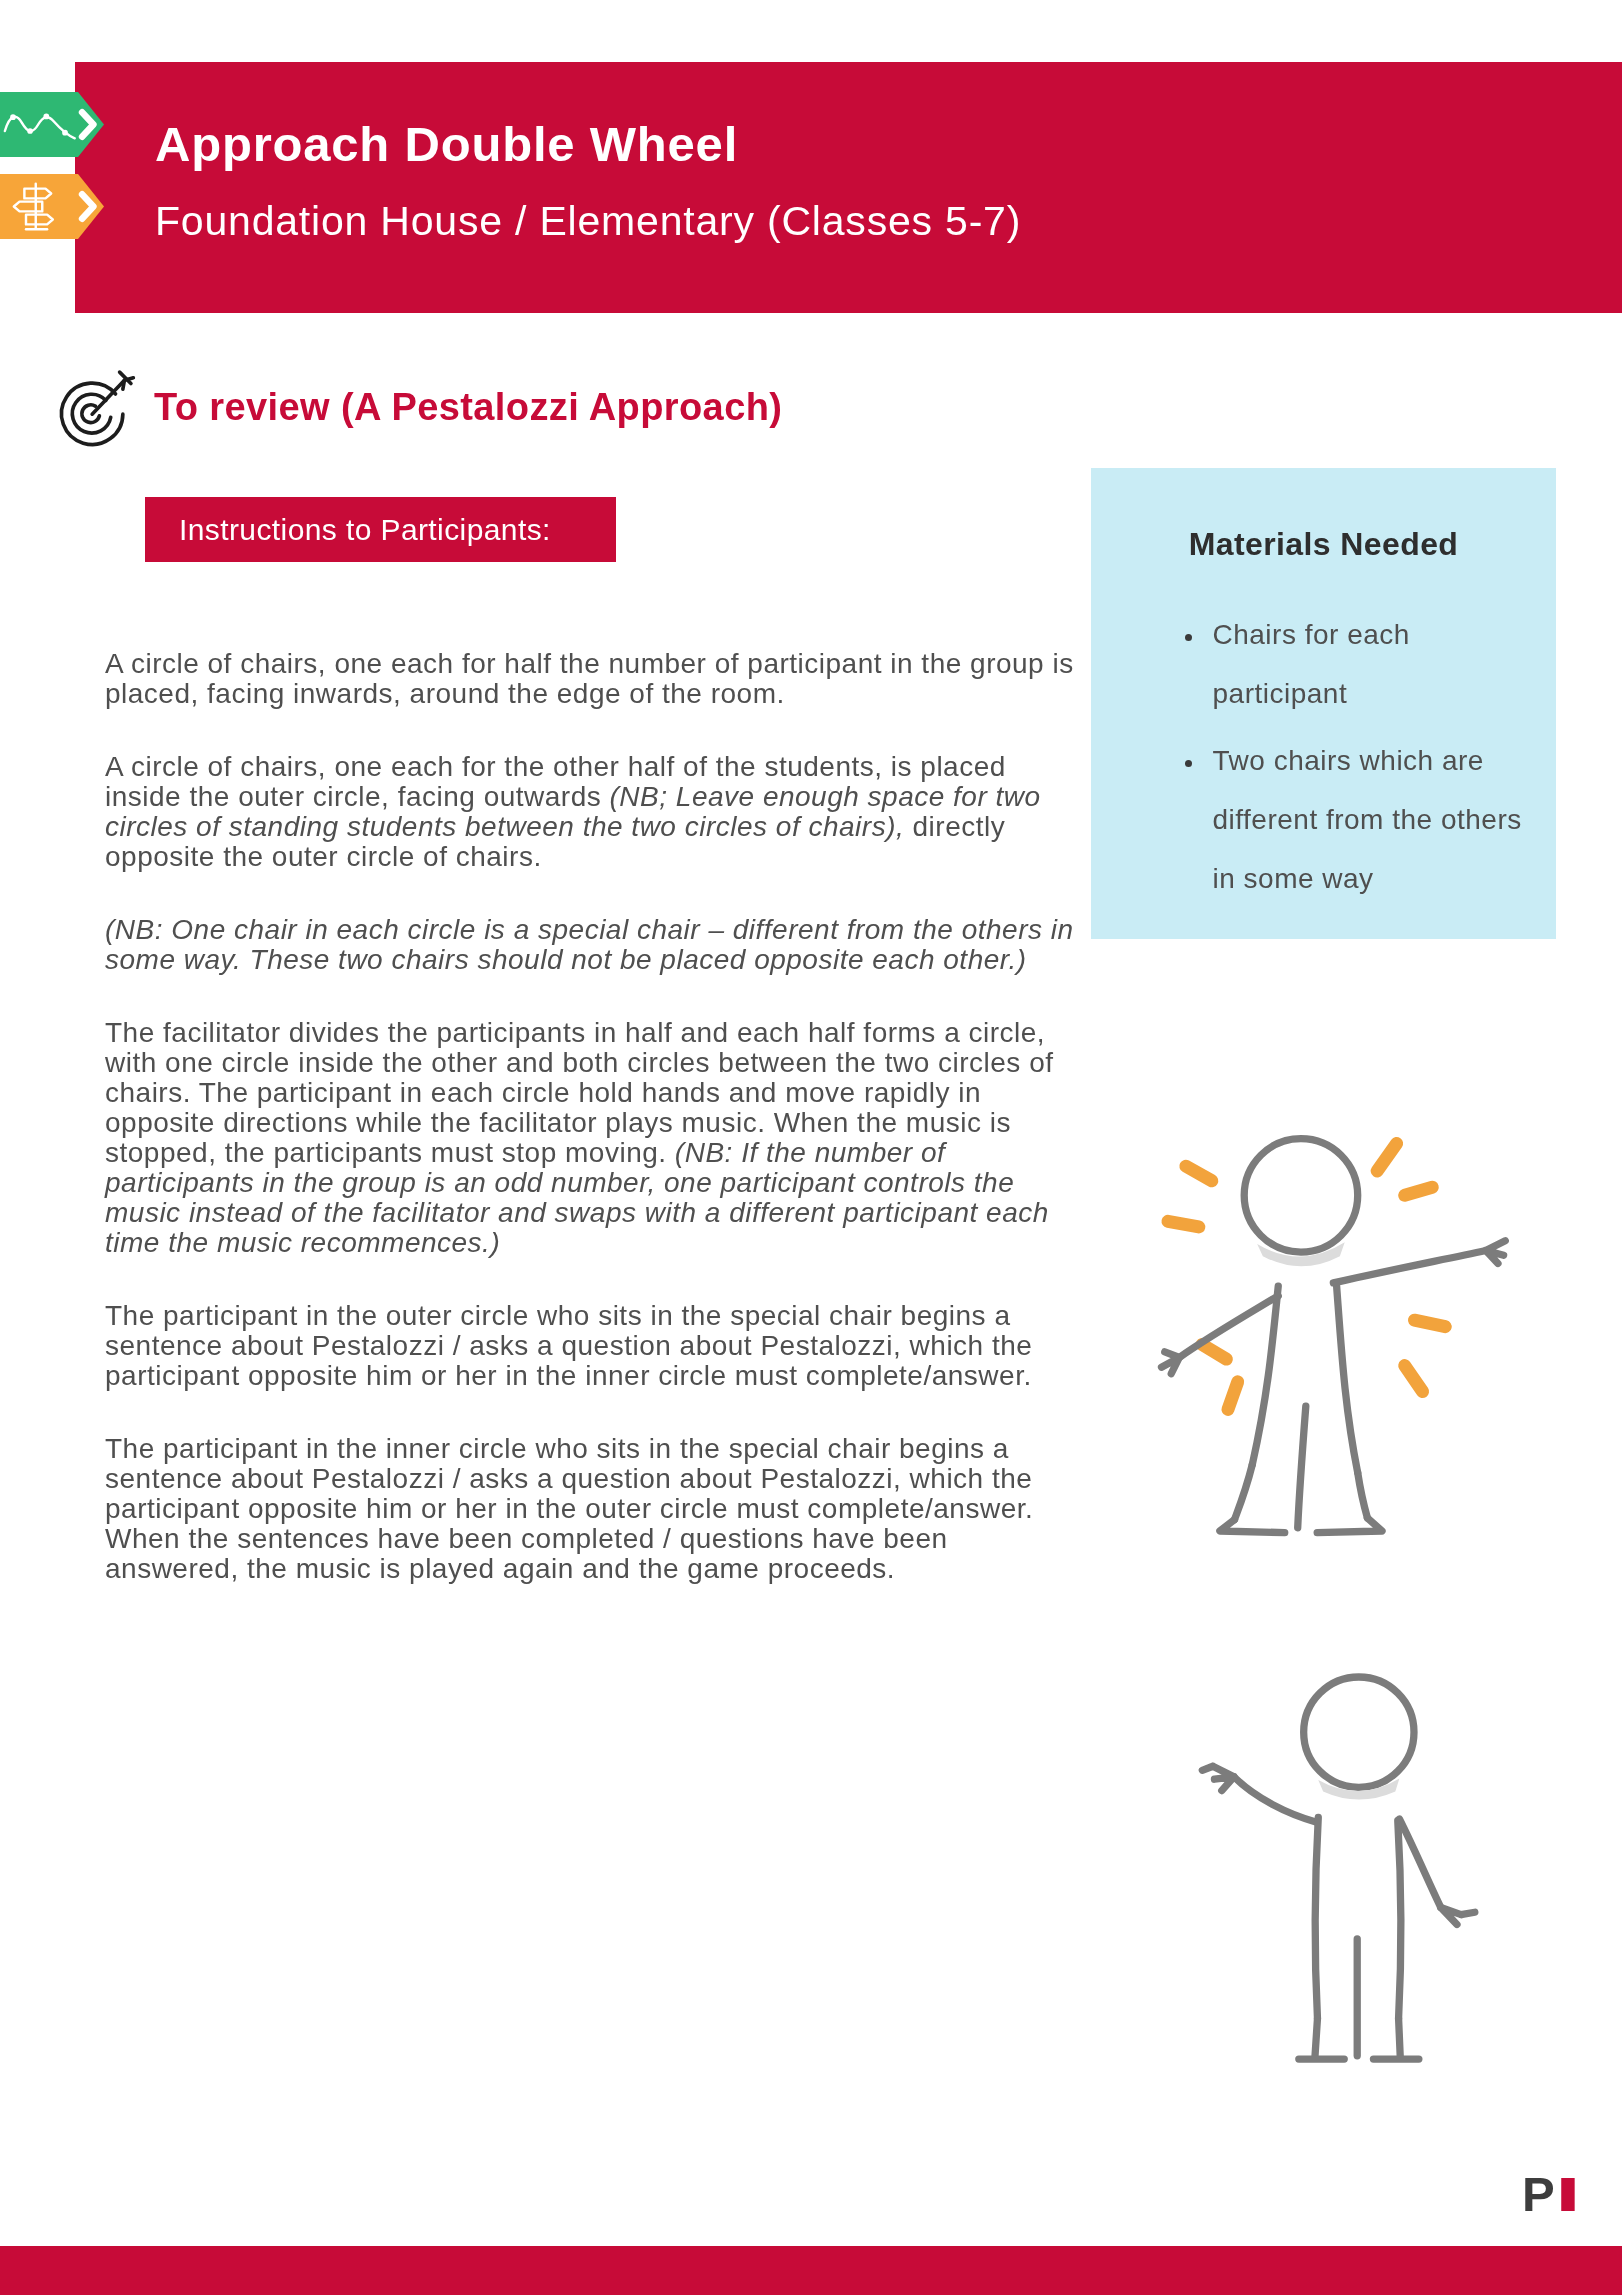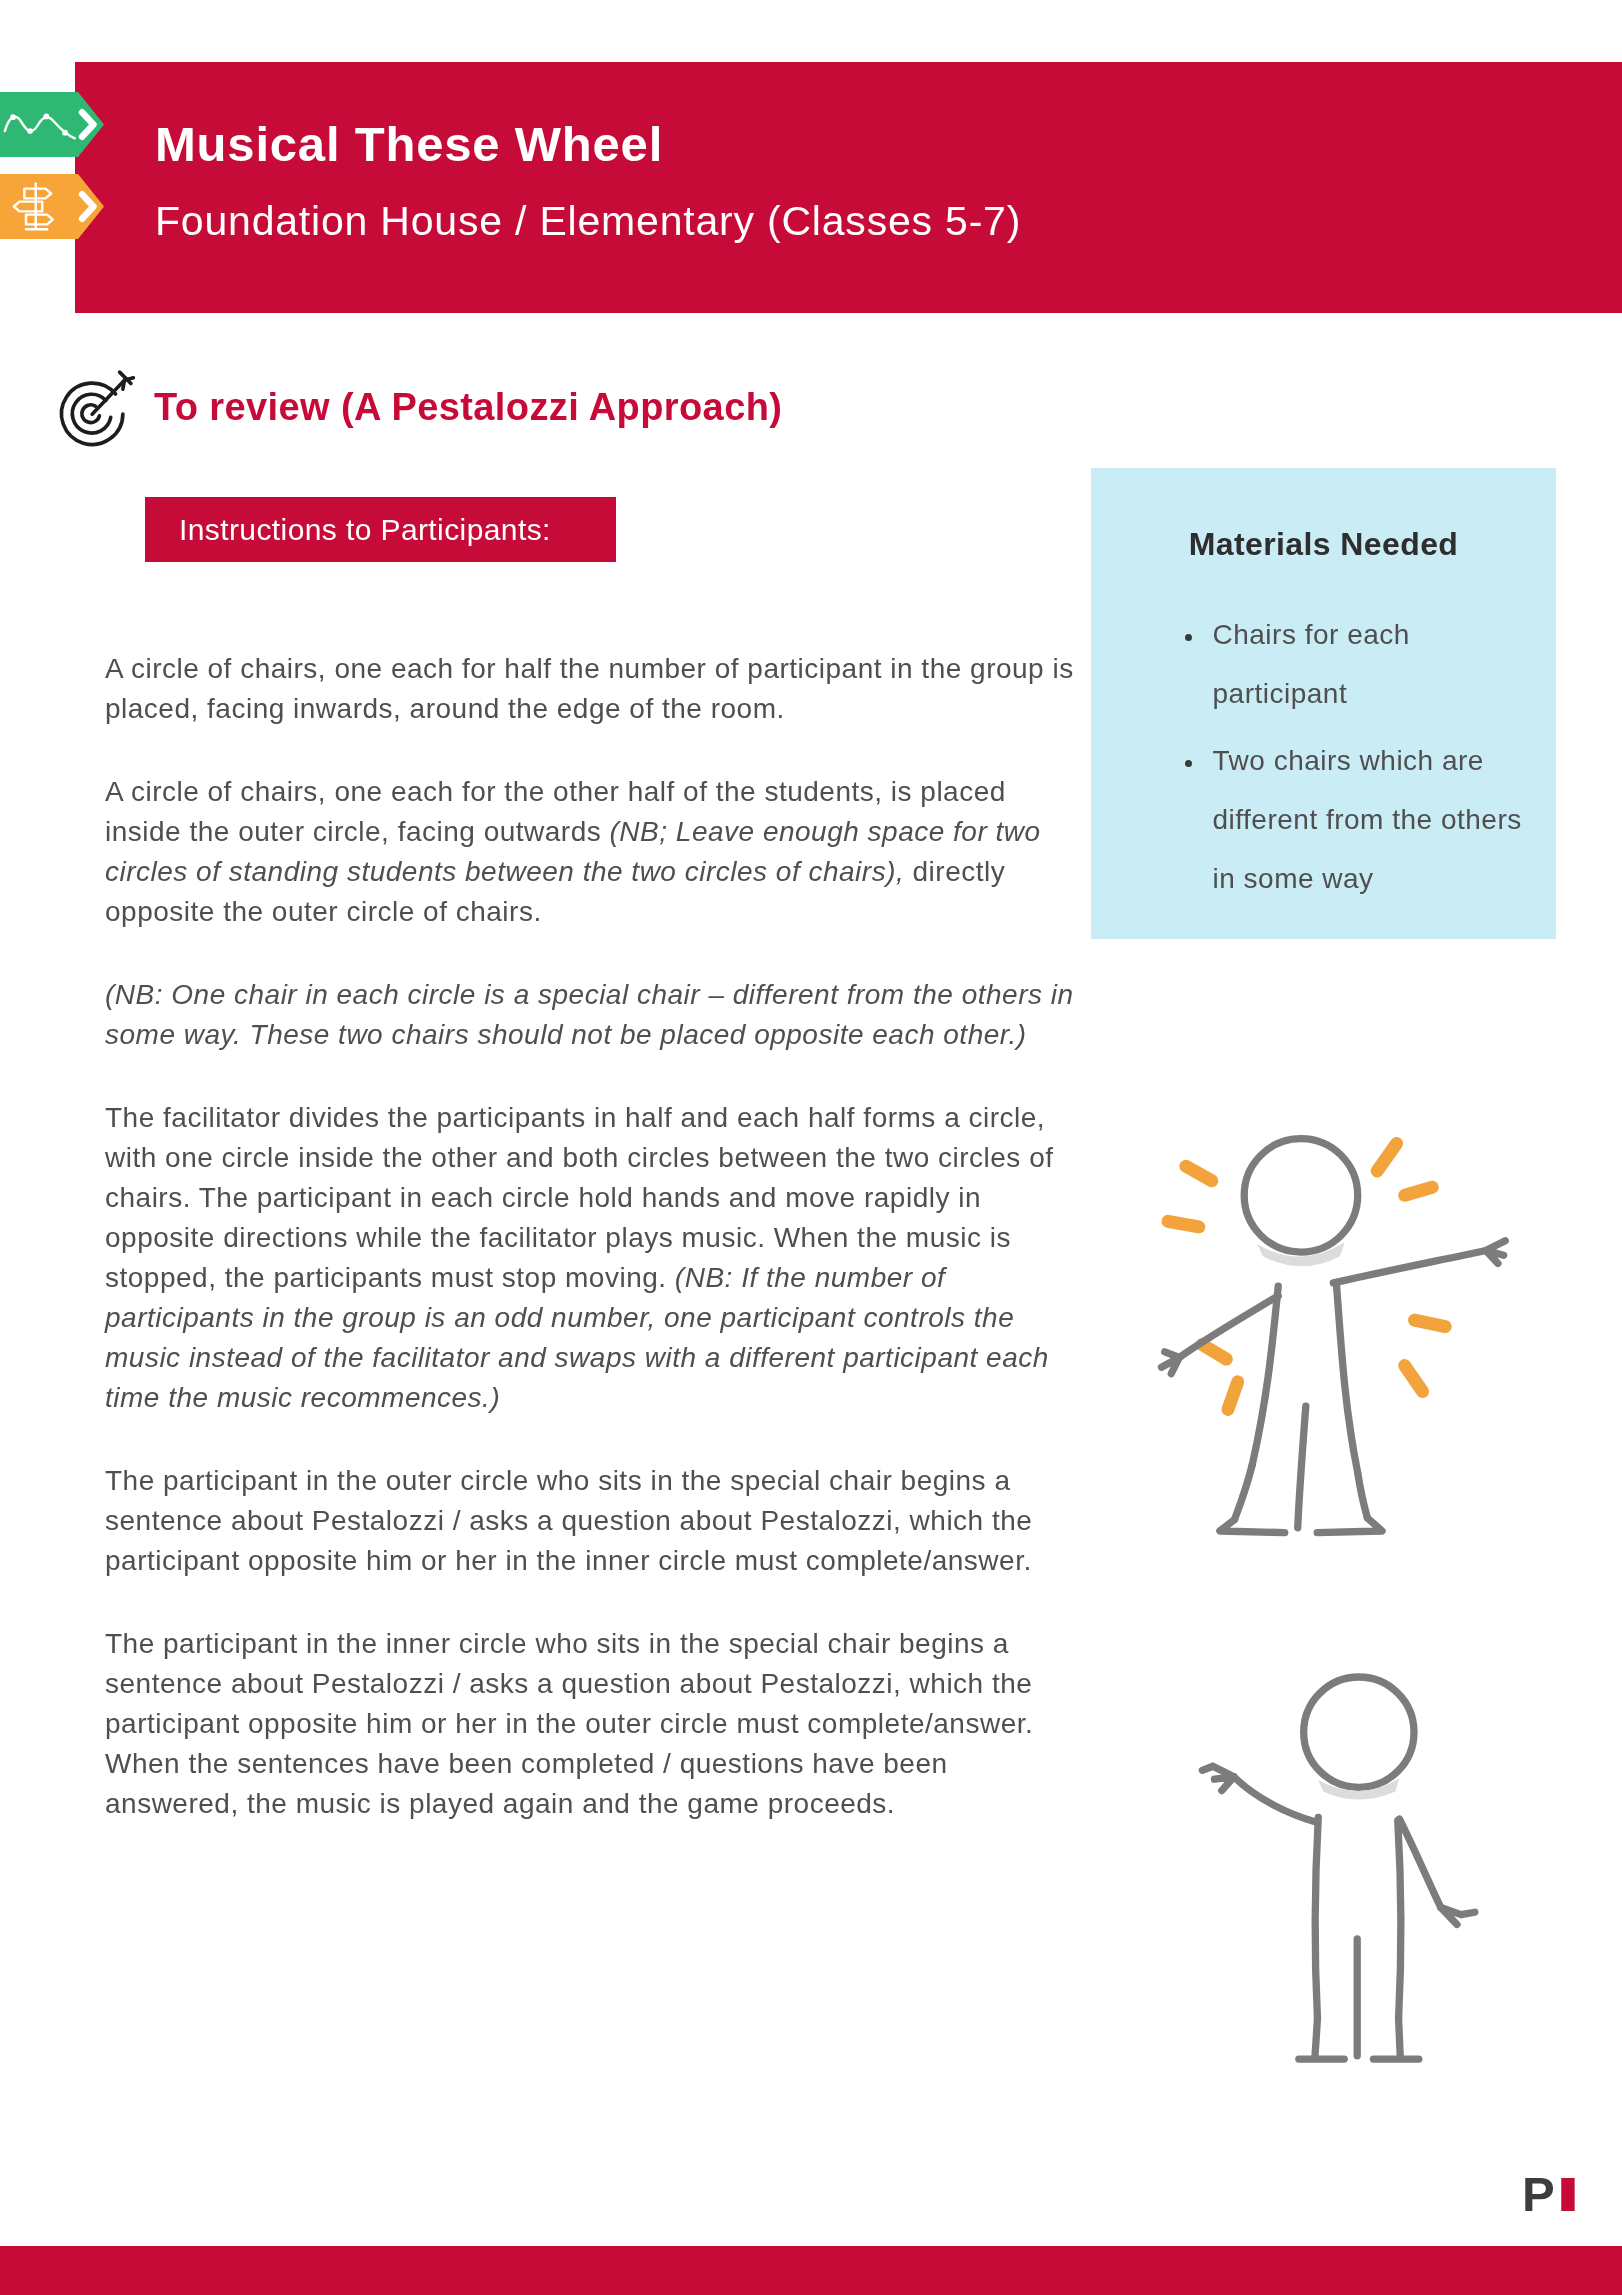--- a/index.html
+++ b/index.html
@@ -45,21 +45,21 @@
   }
   
   .instr-label{
     position:absolute;left:104px;top:497px;width:471px;height:65px;
     background:var(--red);display:flex;align-items:center;margin-left:41px;
   }
   .instr-label span{color:#fff;font-size:30px;font-weight:400;padding-left:34px;letter-spacing:0.4px;}
   
   .body-text{
     position:absolute;left:105px;top:649px;width:970px;
-    color:var(--body-gray);font-size:28px;line-height:40px;letter-spacing:0.5px;
+    color:var(--body-gray);font-size:28px;line-height:30px;letter-spacing:0.5px;
   }
   .body-text p{margin:0 0 43px 0;}
   .body-text .it{font-style:italic;}
   
   .materials-box{position:absolute;left:1091px;top:468px;width:465px;height:471px;background:var(--lightblue);}
   .materials-title{
     margin-top:58px;text-align:center;color:var(--heading-dark);
     font-size:32px;font-weight:700;letter-spacing:0.4px;
   }
   .materials-list{
@@ -81,21 +81,21 @@
   .logo-p{font-size:49px;line-height:39px;font-weight:800;color:#3d3d3d;}
   .logo-i{font-size:49px;line-height:39px;font-weight:800;color:var(--red);display:inline-block;transform:scaleX(1.9);transform-origin:left;}
   .bottom-bar{position:absolute;left:0;bottom:0;width:100%;height:49px;background:var(--red);}
 </style>
 </head>
 <body>
 
 <div class="page">
 
   <div class="banner">
-    <div class="banner-title">Musical These Wheel</div>
+    <div class="banner-title">Approach Double Wheel</div>
     <div class="banner-subtitle">Foundation House / Elementary (Classes 5-7)</div>
   </div>
 
   <svg class="badge badge-top" viewBox="0 0 128 80">
     <polygon class="badge-bg-green" points="0,0 96,0 128,40 96,80 0,80"></polygon>
     <path class="badge-stroke" d="M6 48 C 12 28, 20 26, 27 38 C 34 50, 40 52, 47 40 C 53 30, 59 28, 66 36 C 74 45, 82 53, 92 57"></path>
     <circle class="badge-dot" cx="16" cy="31" r="3.5"></circle>
     <circle class="badge-dot" cx="37" cy="48" r="3.5"></circle>
     <circle class="badge-dot" cx="57" cy="30" r="3.5"></circle>
     <circle class="badge-dot" cx="80" cy="50" r="3.5"></circle>

